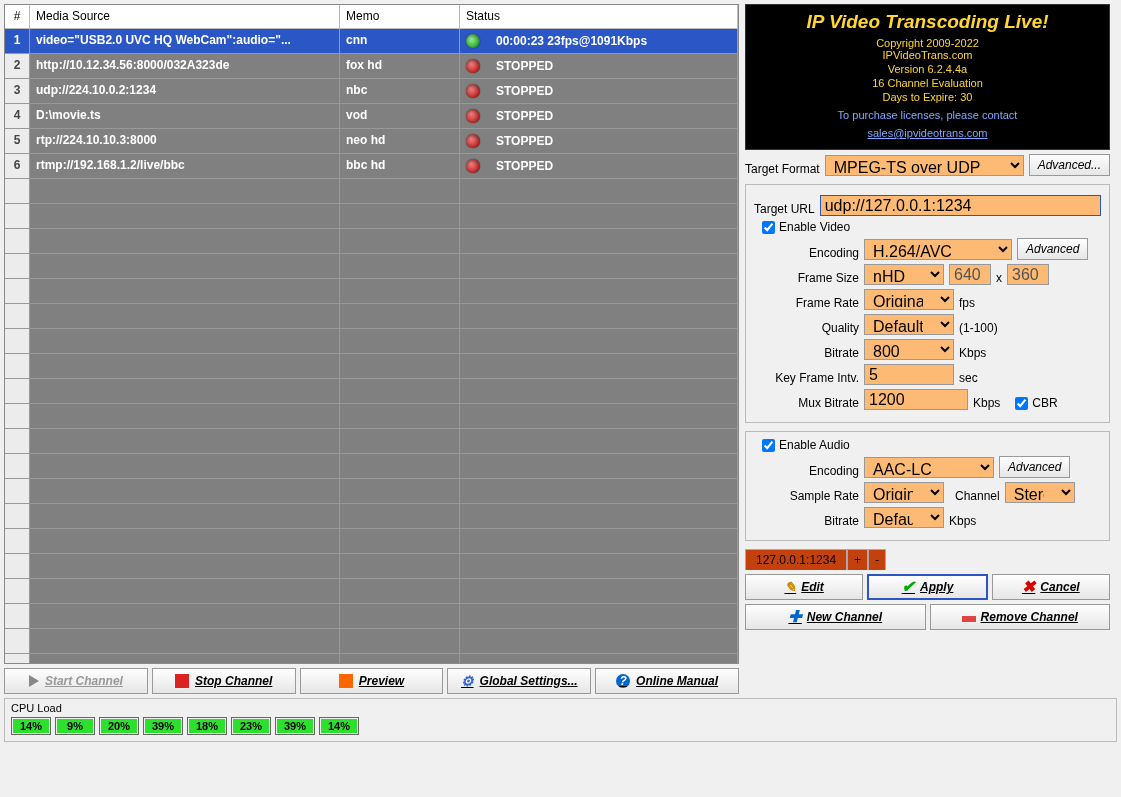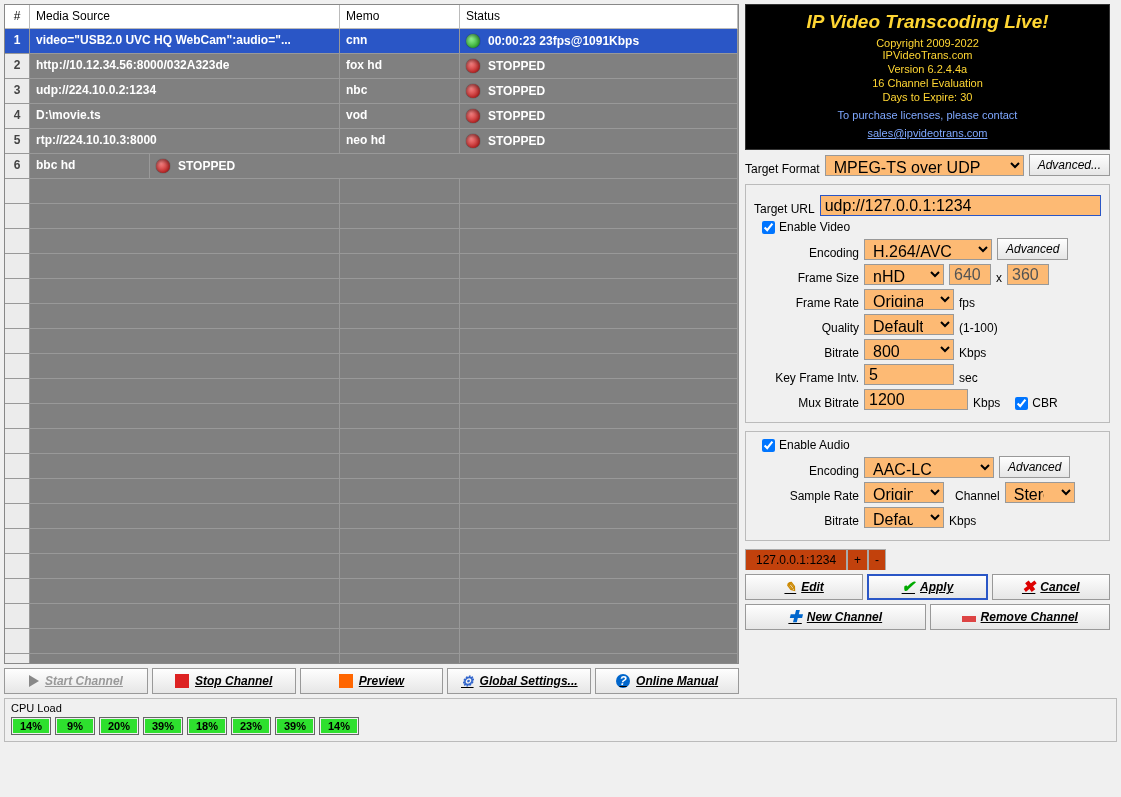--- a/index.html
+++ b/index.html
@@ -17,21 +17,21 @@
   .col-src { width: 310px; }
   .col-memo { width: 120px; }
   .col-stat { flex: 1; }
   .tbody { display: flex; flex-direction: column; }
   .row { display: flex; height: 25px; border-bottom: 1px solid #999; cursor: default; }
   .row.selected { background: #2a56c6; color: #fff; }
   .row:not(.selected) { background: #808080; color: #fff; }
   .row > div { padding: 4px 6px; border-right: 1px solid #999; white-space: nowrap; overflow: hidden; font-weight: bold; font-size: 12px; }
   .row .col-num { background: #ececec; color: #444; font-weight: bold; }
   .row.selected .col-num { background: #2a56c6; color: #fff; }
-  .status-cell { display: flex; align-items: center; gap: 8px; }
+  .status-cell { display: flex; align-items: center; gap: 16px; }
   .dot { width: 14px; height: 14px; border-radius: 50%; box-shadow: inset 0 2px 4px rgba(0,0,0,.4), 0 0 1px #000; }
   .dot.green { background: radial-gradient(circle at 35% 30%, #9cff9c, #0a8a0a); }
   .dot.red { background: radial-gradient(circle at 35% 30%, #ff8a8a, #a10000); }
 
   
   .banner { background: #000; color: #fff; padding: 6px 8px 10px; text-align: center; border: 1px solid #333; }
   .banner-title { color: #ffd633; font-weight: bold; font-size: 19px; font-style: italic; margin-bottom: 4px; }
   .banner-line { color: #ffd633; font-size: 11px; margin: 2px 0; }
   .banner-contact { color: #7fa8ff; font-size: 11px; margin-top: 6px; }
   .banner-email { text-decoration: underline; }
@@ -135,20 +135,21 @@
               <div class="col-num">5</div>
               <div class="col-src">rtp://224.10.10.3:8000</div>
               <div class="col-memo">neo hd</div>
               <div class="col-stat status-cell">
                 <span class="dot red"></span>
                 <span>STOPPED</span>
               </div>
             </div>
             <div class="row">
               <div class="col-num">6</div>
+              <div class="col-src">rtmp://192.168.1.2/live/bbc</div>
               <div class="col-memo">bbc hd</div>
               <div class="col-stat status-cell">
                 <span class="dot red"></span>
                 <span>STOPPED</span>
               </div>
             </div>
             <div class="row">
               <div class="col-num"></div>
               <div class="col-src"></div>
               <div class="col-memo"></div>
@@ -316,21 +317,21 @@
         <div class="form-row">
           <label>Target URL</label>
           <input type="text" style="flex: 1 1 0%; border: 1px solid rgb(42, 86, 198);" value="udp://127.0.0.1:1234">
         </div>
         <div class="check-row" style="margin-left:8px">
           <input type="checkbox" checked="" style="">
           <label>Enable Video</label>
         </div>
         <div class="form-row">
             <label class="right">Encoding</label>
-          <select style="width:128px"><option>H.264/AVC</option></select>
+          <select style="width:148px"><option>H.264/AVC</option></select>
           <button>Advanced</button>
         </div>
         <div class="form-row">
             <label class="right">Frame Size</label>
           <select style="width:80px"><option>nHD</option></select>
           <input type="text" class="small-input" disabled="" value="640" style="">
           <span>x</span>
           <input type="text" class="small-input" disabled="" value="360" style="">
         </div>
         <div class="form-row">

